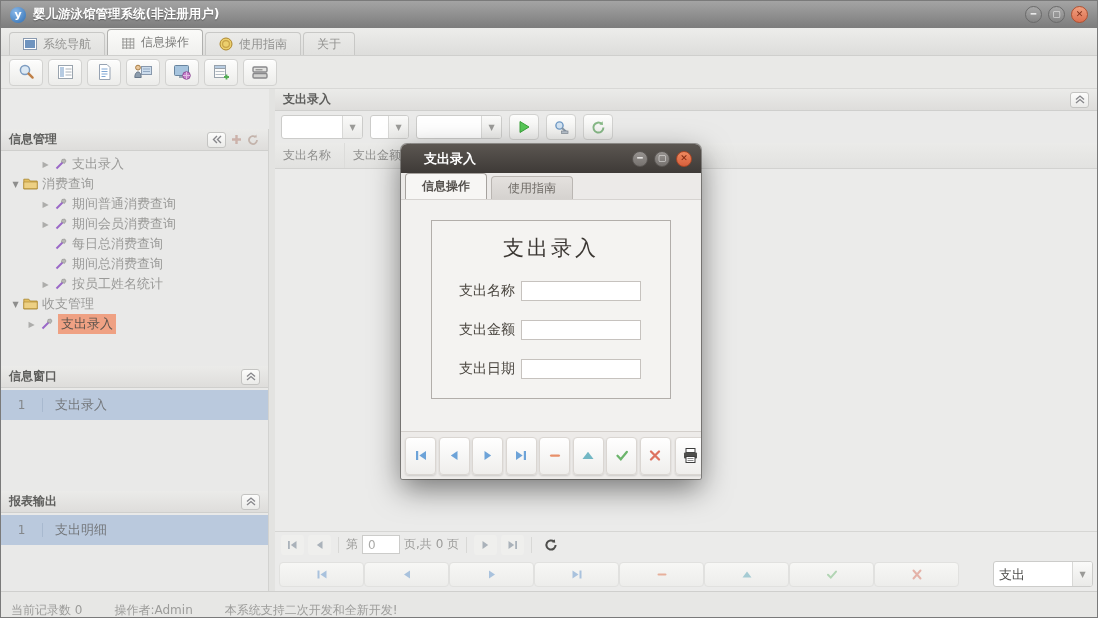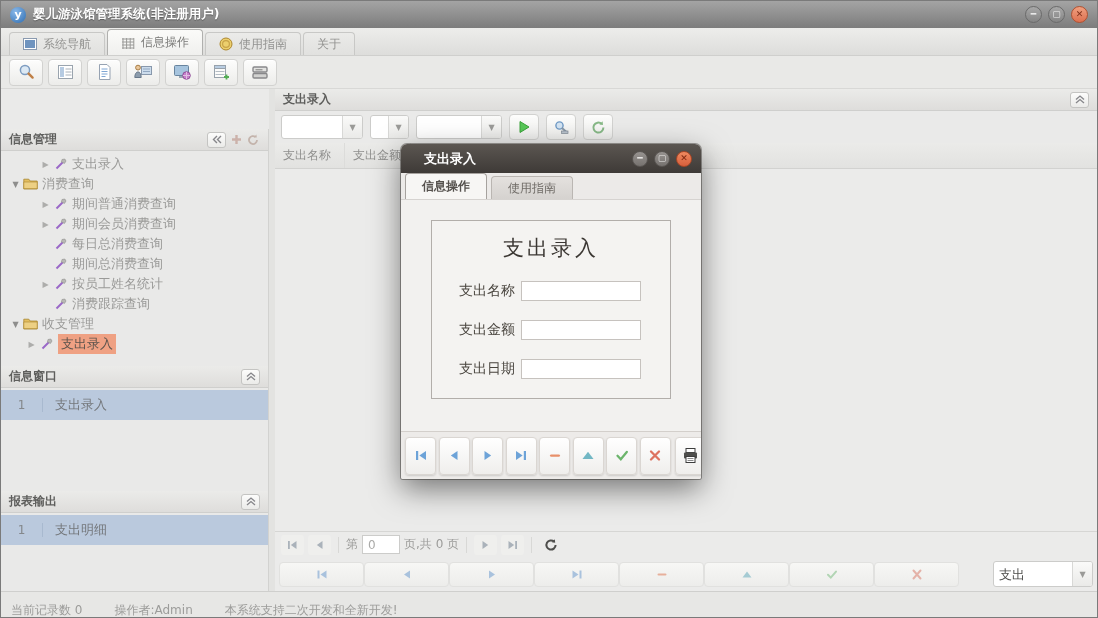--- a/index.html
+++ b/index.html
@@ -291,30 +291,20 @@
         <div class="trow" style="padding-left:38px">
           <span class="arr">▶</span>
           <span class="ticon">
               <svg width="13" height="13" viewBox="0 0 13 13">
                 <line x1="2.5" y1="10.5" x2="9" y2="4" stroke="#9a68c8" stroke-width="2"></line>
                 <path d="M8 1.5 10.8 1 12 3l-1.5 2.4L7.5 4z" fill="#b8b8b6" stroke="#8e8e8c" stroke-width=".6"></path>
               </svg>
             </span>
           <span class="tlabel">按员工姓名统计</span>
         </div>
-        <div class="trow" style="padding-left:38px">
-          <span class="arr"></span>
-          <span class="ticon">
-              <svg width="13" height="13" viewBox="0 0 13 13">
-                <line x1="2.5" y1="10.5" x2="9" y2="4" stroke="#9a68c8" stroke-width="2"></line>
-                <path d="M8 1.5 10.8 1 12 3l-1.5 2.4L7.5 4z" fill="#b8b8b6" stroke="#8e8e8c" stroke-width=".6"></path>
-              </svg>
-            </span>
-          <span class="tlabel">消费跟踪查询</span>
-        </div>
         <div class="trow" style="padding-left:8px">
           <span class="arr dn">▼</span>
           <span class="ticon">
               <svg width="15" height="12" viewBox="0 0 15 12">
                 <path d="M.8 1.2h5l1.4 1.8h7v8H.8z" fill="#e4bf60" stroke="#a8852f" stroke-width=".8"></path>
                 <path d="M.8 4h13.4v6.6H.8z" fill="#edd083" stroke="#a8852f" stroke-width=".6"></path>
               </svg>
             </span>
           <span class="tlabel">收支管理</span>
         </div>

